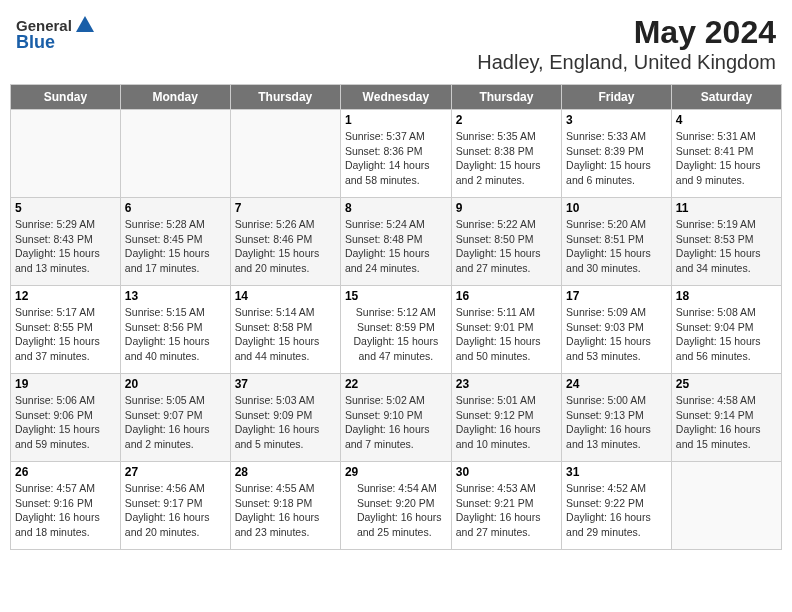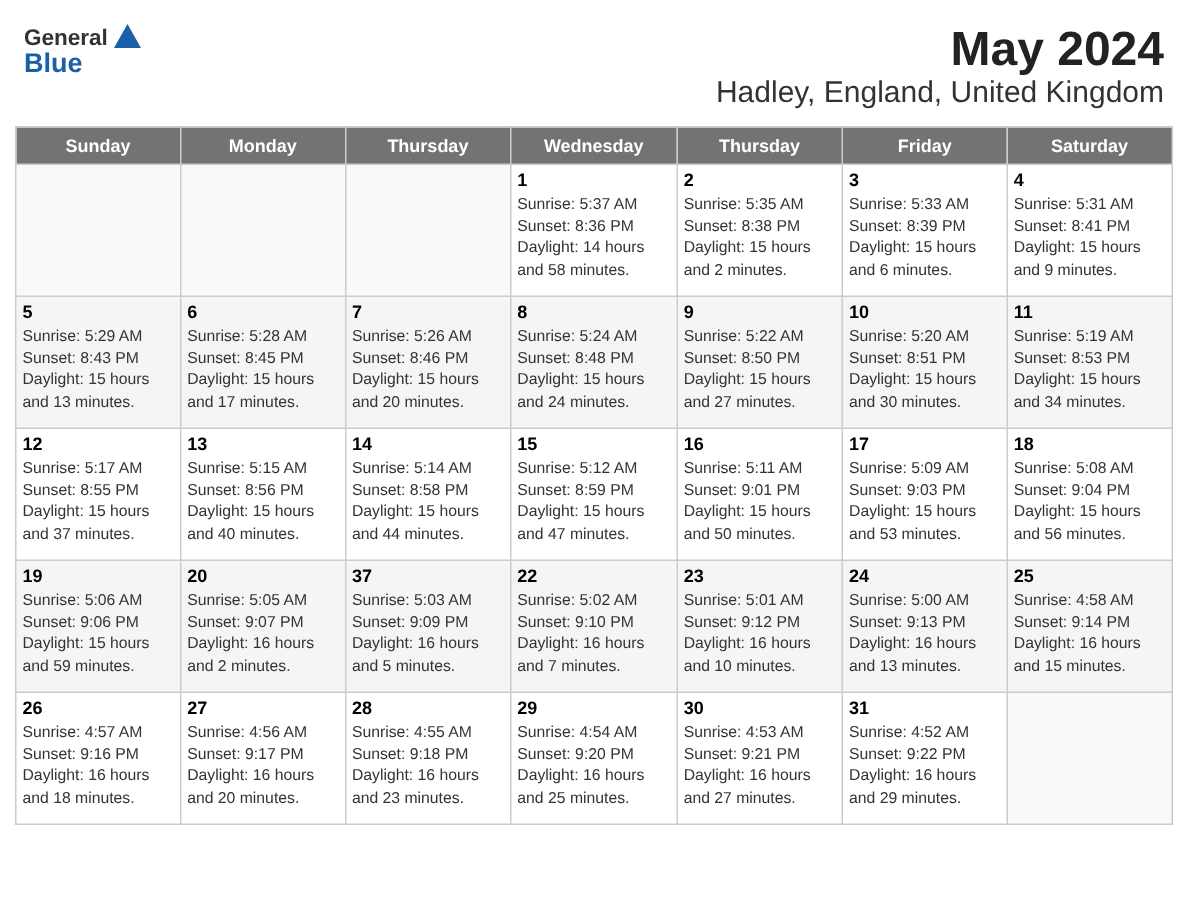--- a/index.html
+++ b/index.html
@@ -211,21 +211,21 @@
         </td>
         <td>
           <span class="day-num">14</span>
           <div class="day-info" style="white-space: pre-line;">Sunrise: 5:14 AM
 Sunset: 8:58 PM
 Daylight: 15 hours
 and 44 minutes.</div>
         </td>
         <td>
           <span class="day-num">15</span>
-          <div class="day-info" style="white-space: pre-line;">Sunrise: 5:12 AM
+          <div class="day-info" style="white-space: pre-line; text-align: center;">Sunrise: 5:12 AM
 Sunset: 8:59 PM
 Daylight: 15 hours
 and 47 minutes.</div>
         </td>
         <td>
           <span class="day-num">16</span>
           <div class="day-info" style="white-space: pre-line;">Sunrise: 5:11 AM
 Sunset: 9:01 PM
 Daylight: 15 hours
 and 50 minutes.</div>
@@ -313,21 +313,21 @@
         </td>
         <td>
           <span class="day-num">28</span>
           <div class="day-info" style="white-space: pre-line;">Sunrise: 4:55 AM
 Sunset: 9:18 PM
 Daylight: 16 hours
 and 23 minutes.</div>
         </td>
         <td>
           <span class="day-num">29</span>
-          <div class="day-info" style="white-space: pre-line;">Sunrise: 4:54 AM
+          <div class="day-info" style="white-space: pre-line; margin-left: 12px;">Sunrise: 4:54 AM
 Sunset: 9:20 PM
 Daylight: 16 hours
 and 25 minutes.</div>
         </td>
         <td>
           <span class="day-num">30</span>
           <div class="day-info" style="white-space: pre-line;">Sunrise: 4:53 AM
 Sunset: 9:21 PM
 Daylight: 16 hours
 and 27 minutes.</div>

